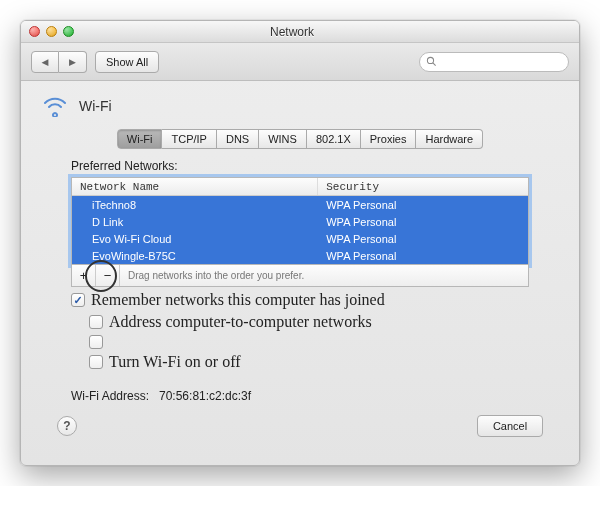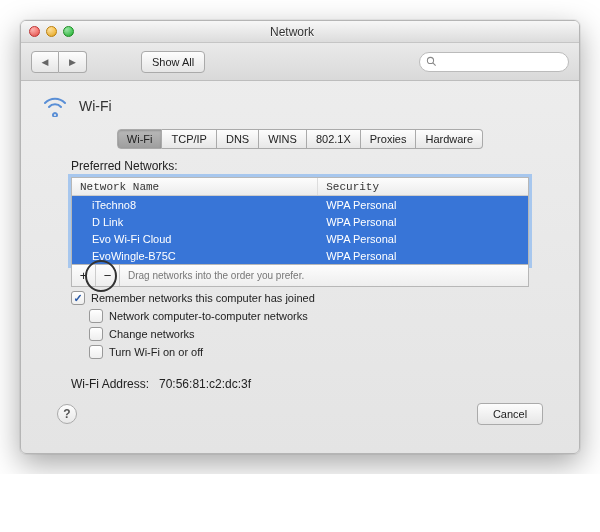--- a/index.html
+++ b/index.html
@@ -65,21 +65,20 @@
     font-size: 10px;
   }
   .segbtn:first-child { border-radius: 4px 0 0 4px; }
   .segbtn:last-child { border-radius: 0 4px 4px 0; border-left:none; }
   .btn {
     height: 22px; padding: 0 10px;
     background: linear-gradient(#fdfdfd,#e6e6e6);
     border: 1px solid #aaa; border-radius: 4px;
     display:flex;align-items:center;justify-content:center;
     font-size: 11px;
-    margin-left: 46px;
   }
   .search {
     margin-left: auto;
     width: 150px; height: 20px;
     border: 1px solid #bbb;
     border-radius: 10px;
     background: #fff;
     display:flex;align-items:center;
     padding: 0 6px;
     gap: 4px;
@@ -168,21 +167,22 @@
     position:absolute;
     left: 13px; top: -5px;
     width: 32px; height: 32px;
     border: 2px solid #333;
     border-radius: 50%;
     pointer-events:none;
   }
   .checkline {
     display:flex; align-items:center; gap:6px;
     margin: 4px 0;
-    font-size: 11px;
+    font-size: 16px;
+    font-family: Liberation Serif, serif;
   }
   .cb {
     width: 14px; height: 14px;
     border: 1px solid #999;
     border-radius: 3px;
     background: linear-gradient(#fff,#eee);
     display:flex;align-items:center;justify-content:center;
     font-size: 11px; color:#333;
   }
   .cb.checked::after { content:"✓"; color:#2a5aa8; font-weight:bold; }
@@ -292,25 +292,24 @@
       </div>
 
       <div class="checkline">
         <div class="cb checked"></div>
         <span>Remember networks this computer has joined</span>
       </div>
 
 
       <div class="checkline indent">
         <div class="cb"></div>
-        <span>Network computer-to-computer networks</span>
+        <span>Address computer-to-computer networks</span>
       </div>
       <div class="checkline indent">
         <div class="cb"></div>
-        <span>Change networks</span>
       </div>
       <div class="checkline indent">
         <div class="cb"></div>
         <span>Turn Wi-Fi on or off</span>
       </div>
 
       <div class="addr">
         <span>Wi-Fi Address:</span>
         <span>70:56:81:c2:dc:3f</span>
       </div>

